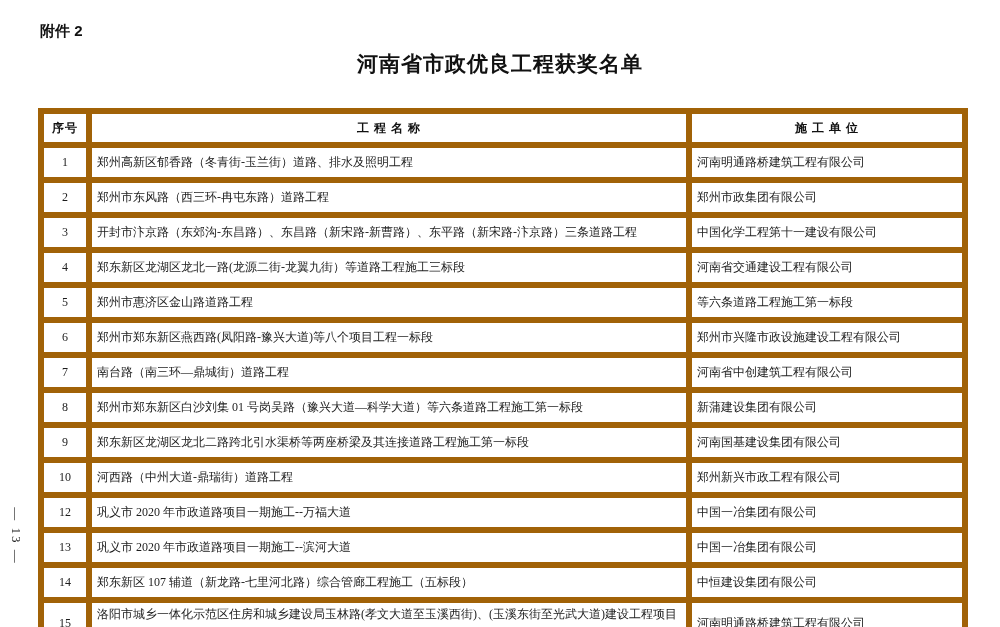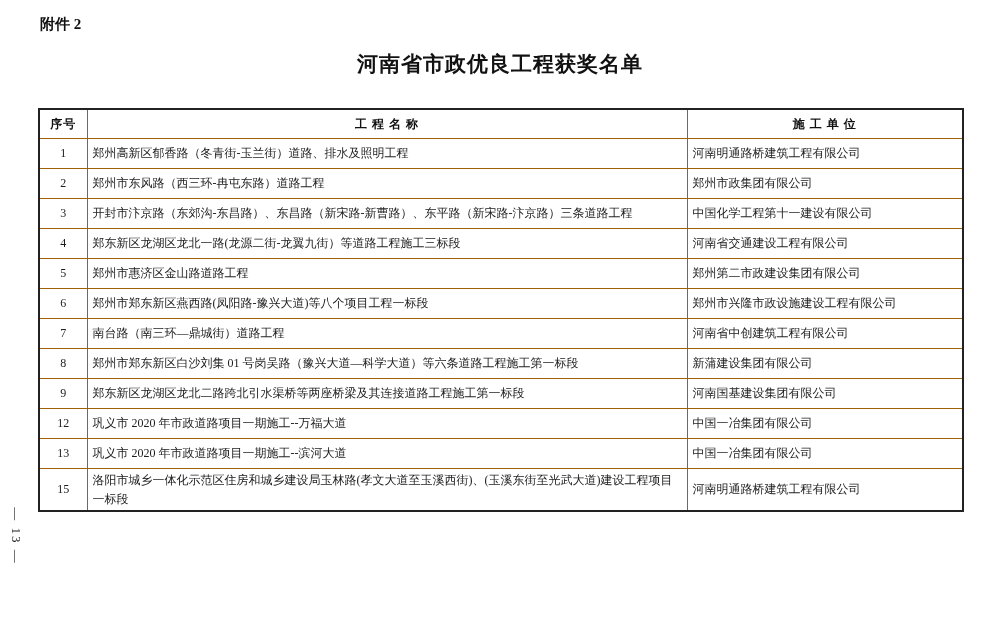--- a/index.html
+++ b/index.html
@@ -8,22 +8,22 @@
     height: 627px;
     background: #ffffff;
     position: relative;
     font-family: "Liberation Serif", "DejaVu Serif", serif;
     color: #1c1c1c;
     overflow: hidden;
   }
   .attachment-label {
     position: absolute;
     left: 40px;
-    top: 15px;
-    font-family: Liberation Serif, serif;
+    top: 22px;
+    font-family: Liberation Sans, sans-serif;
     font-weight: 700;
     font-size: 15px;
     color: #111;
   }
   .doc-title {
     position: absolute;
     left: 0;
     top: 50px;
     width: 1000px;
     text-align: center;
@@ -48,21 +48,21 @@
   table.awards {
     position: absolute;
     left: 38px;
     top: 108px;
     width: 924px;
     border-collapse: collapse;
     border: 2px solid #222;
     table-layout: fixed;
   }
   table.awards th, table.awards td {
-    border: 1px solid #a16207;
+    border: 6px solid #a16207;
     font-size: 12px;
     line-height: 1.55;
     padding: 2px 4px;
     vertical-align: middle;
     word-break: break-all;
   }
   table.awards th {
     font-weight: 700;
     text-align: center;
     height: 24px;
@@ -116,21 +116,21 @@
         <td>中国化学工程第十一建设有限公司</td>
       </tr>
       <tr>
         <td>4</td>
         <td>郑东新区龙湖区龙北一路(龙源二街-龙翼九街）等道路工程施工三标段</td>
         <td>河南省交通建设工程有限公司</td>
       </tr>
       <tr>
         <td>5</td>
         <td>郑州市惠济区金山路道路工程</td>
-        <td>郑州第二市政建设集团有限公司</td>
+        <td>等六条道路工程施工第一标段</td>
       </tr>
       <tr>
         <td>6</td>
         <td>郑州市郑东新区燕西路(凤阳路-豫兴大道)等八个项目工程一标段</td>
         <td>郑州市兴隆市政设施建设工程有限公司</td>
       </tr>
       <tr>
         <td>7</td>
         <td>南台路（南三环—鼎城街）道路工程</td>
         <td>河南省中创建筑工程有限公司</td>
@@ -139,28 +139,38 @@
         <td>8</td>
         <td>郑州市郑东新区白沙刘集 01 号岗吴路（豫兴大道—科学大道）等六条道路工程施工第一标段</td>
         <td>新蒲建设集团有限公司</td>
       </tr>
       <tr>
         <td>9</td>
         <td>郑东新区龙湖区龙北二路跨北引水渠桥等两座桥梁及其连接道路工程施工第一标段</td>
         <td>河南国基建设集团有限公司</td>
       </tr>
       <tr>
+        <td>10</td>
+        <td>河西路（中州大道-鼎瑞街）道路工程</td>
+        <td>郑州新兴市政工程有限公司</td>
+      </tr>
+      <tr>
         <td>12</td>
         <td>巩义市 2020 年市政道路项目一期施工--万福大道</td>
         <td>中国一冶集团有限公司</td>
       </tr>
       <tr>
         <td>13</td>
         <td>巩义市 2020 年市政道路项目一期施工--滨河大道</td>
         <td>中国一冶集团有限公司</td>
       </tr>
       <tr>
+        <td>14</td>
+        <td>郑东新区 107 辅道（新龙路-七里河北路）综合管廊工程施工（五标段）</td>
+        <td>中恒建设集团有限公司</td>
+      </tr>
+      <tr>
         <td>15</td>
         <td>洛阳市城乡一体化示范区住房和城乡建设局玉林路(孝文大道至玉溪西街)、(玉溪东街至光武大道)建设工程项目一标段</td>
         <td>河南明通路桥建筑工程有限公司</td>
       </tr>
     </tbody>
 </table>
 
 </body></html>

